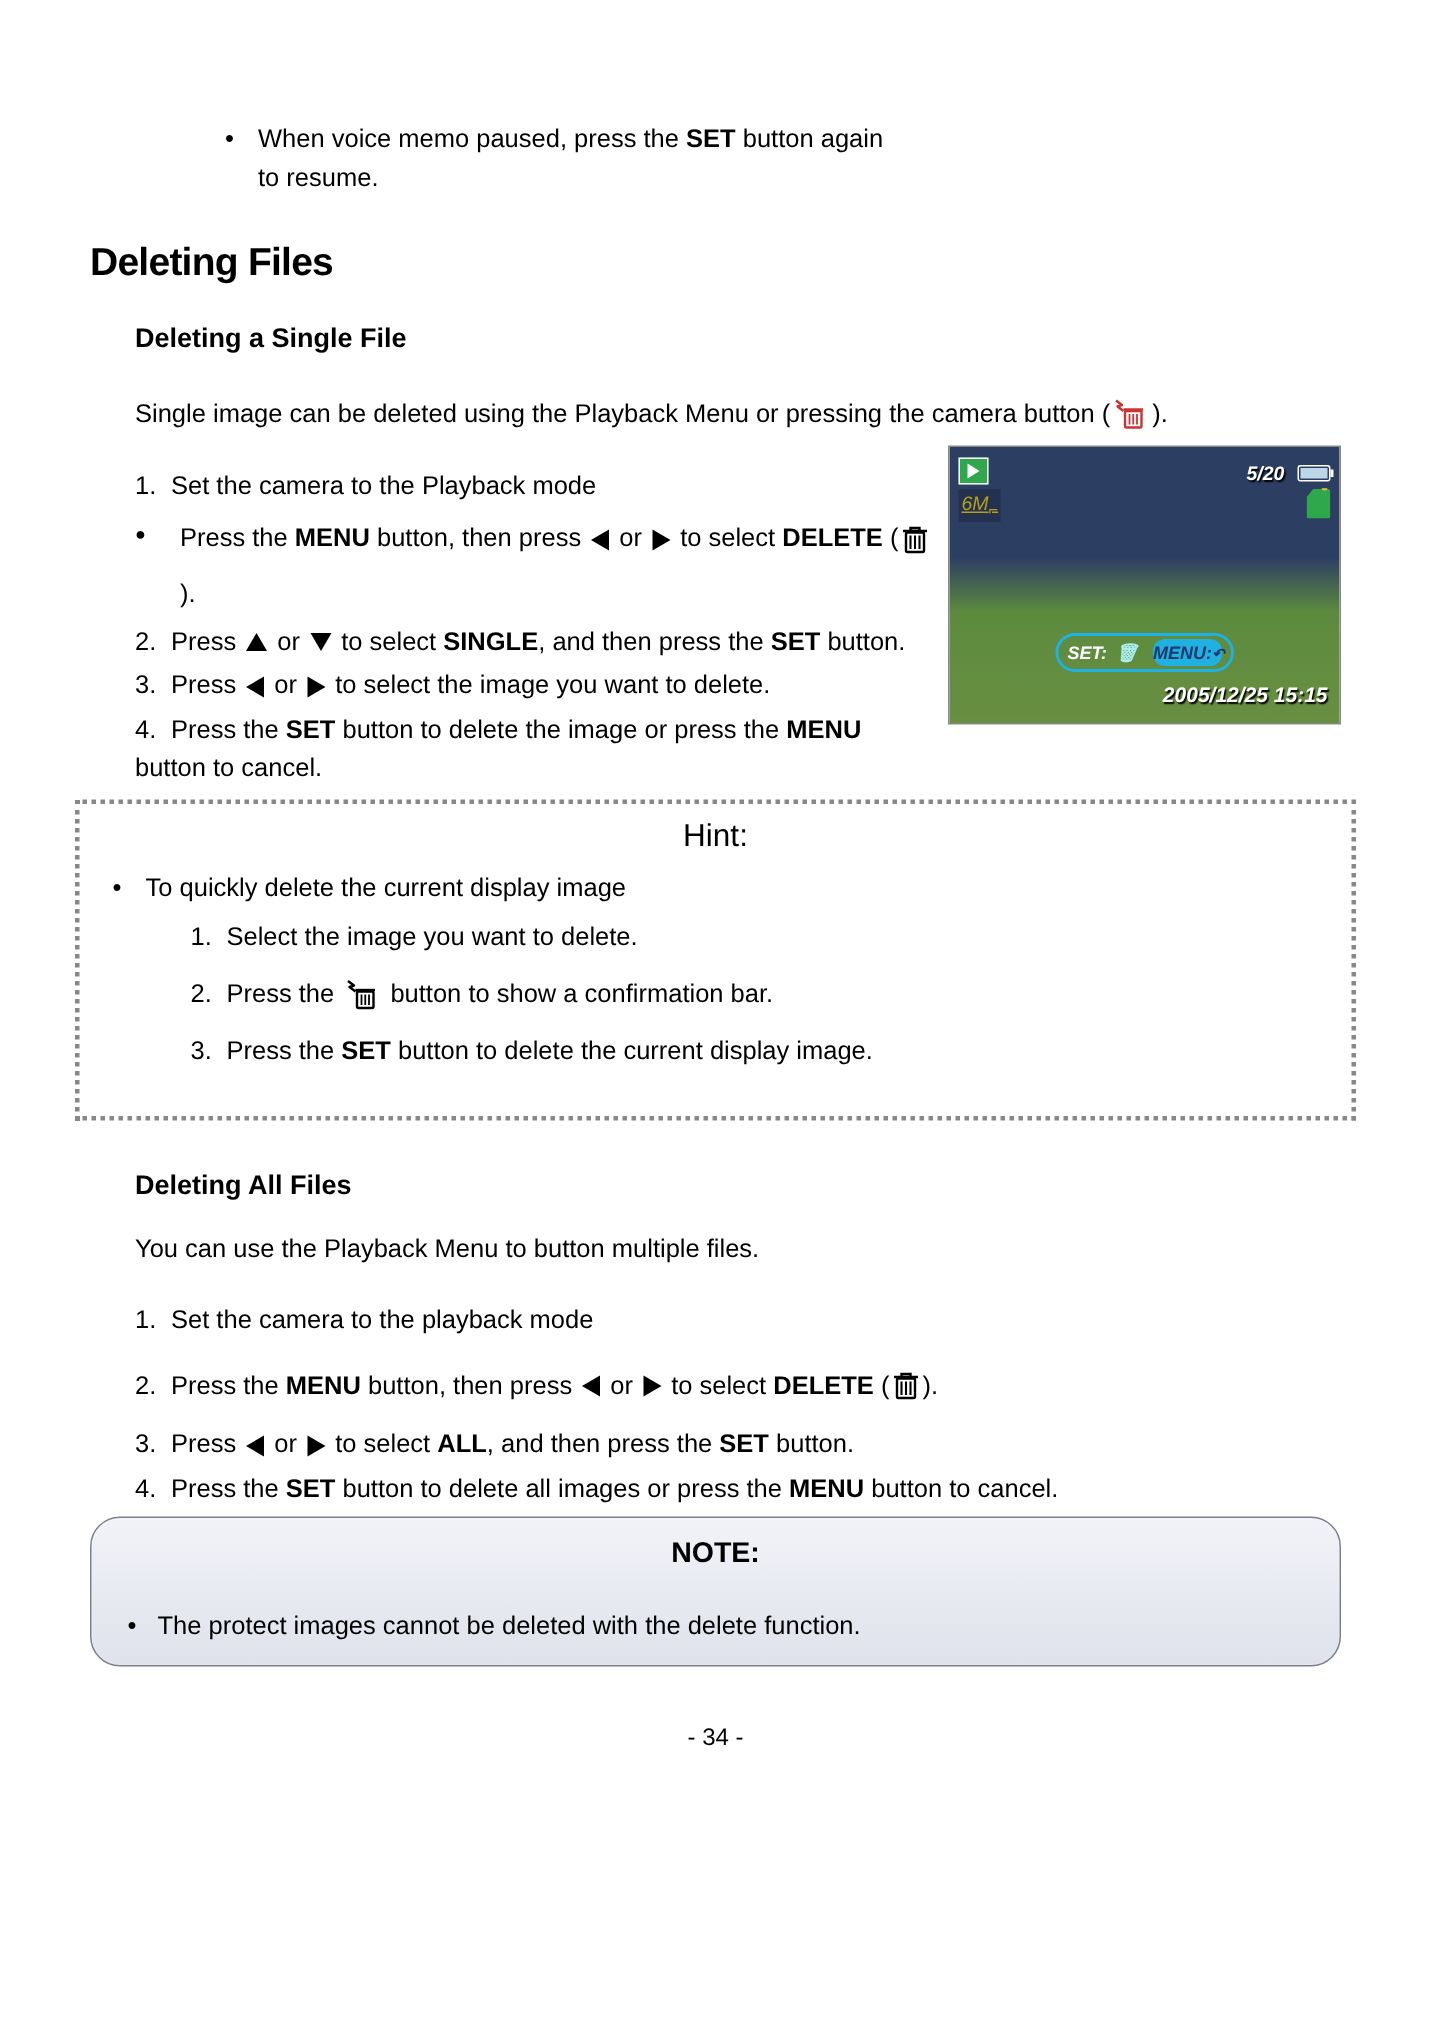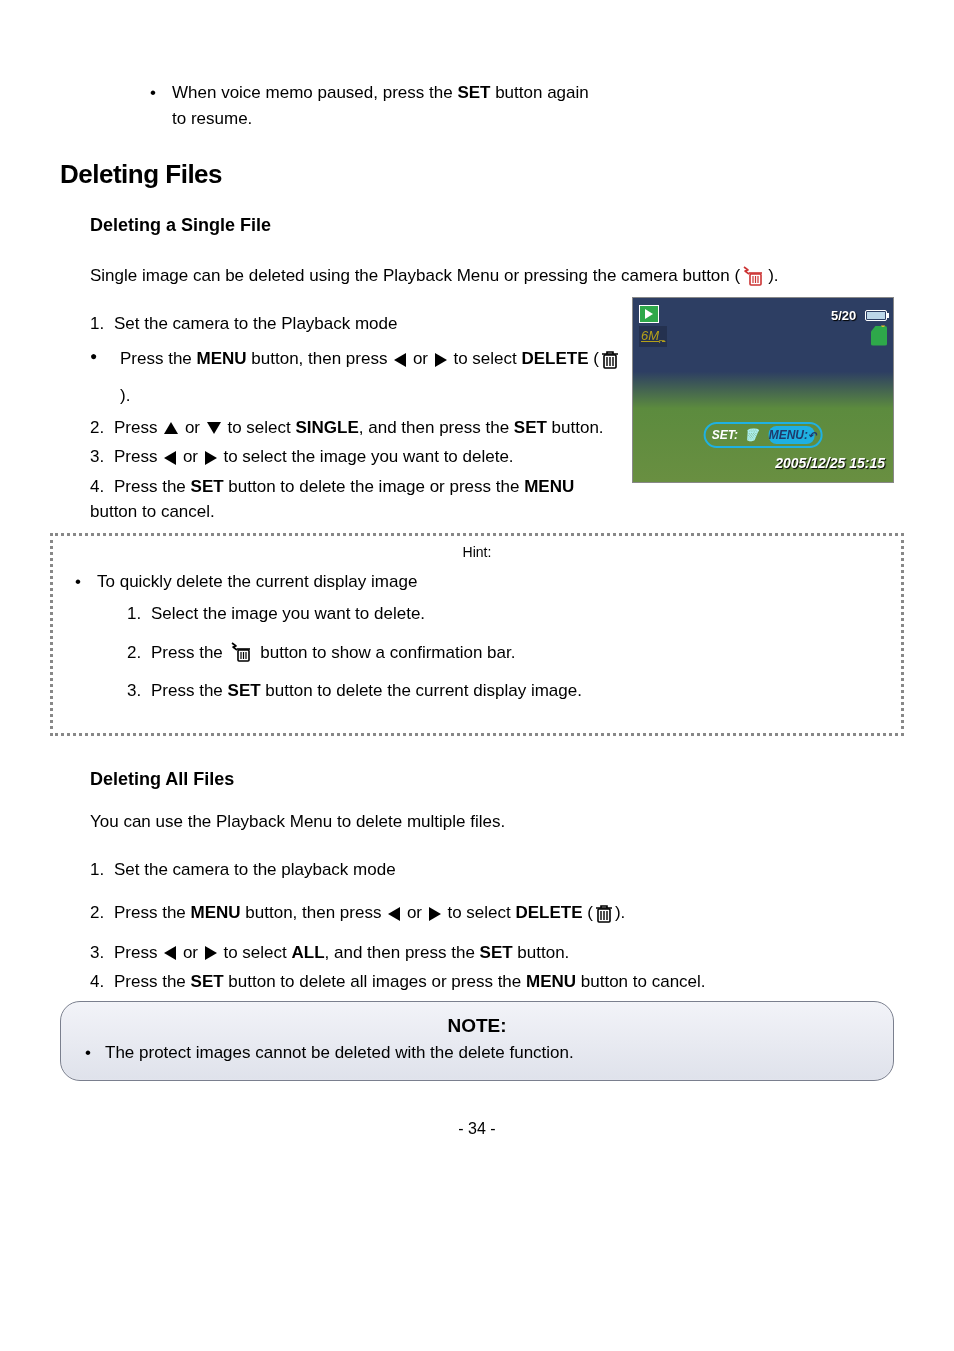--- a/index.html
+++ b/index.html
@@ -59,21 +59,21 @@
       border: 1px solid #888; position: relative;
       font-family: Arial, sans-serif;
       margin-left: 10px; margin-top: -14px;
     }
     .lcd-top { position: absolute; top: 4px; left: 6px; right: 6px; display: flex; justify-content: space-between; align-items: center; }
     .play-icon {
       width: 20px; height: 18px; background: #2ea84a; border: 1px solid #fff;
       display: flex; align-items: center; justify-content: center;
     }
     .play-icon::after { content: ""; border-left: 8px solid #fff; border-top: 5px solid transparent; border-bottom: 5px solid transparent; }
-    .lcd-count { color: #fff; font-size: 13px; font-weight: bold; text-shadow: 1px 1px 1px #000; }
+    .lcd-count { color: #fff; font-size: 13px; font-style: italic; font-weight: bold; text-shadow: 1px 1px 1px #000; }
     .batt { display:inline-block; width: 22px; height: 11px; border: 1px solid #fff; border-radius: 2px; position: relative; vertical-align: middle; margin-left: 4px;}
     .batt::after { content: ""; position: absolute; right: -3px; top: 2px; width: 2px; height: 5px; background: #fff; }
     .batt::before { content:""; position:absolute; inset:1px; background:#bcd6e8;}
     .lcd-6m {
       position: absolute; top: 28px; left: 6px;
       color: #b4a01a; font-size: 13px; font-style: italic; font-weight: normal;
       background: rgba(0,0,0,0.2); text-decoration: underline; padding: 0 2px;
     }
     .lcd-sd {
       position: absolute; top: 28px; right: 6px;
@@ -94,34 +94,34 @@
       position: absolute; bottom: 8px; right: 8px; color: #fff; font-size: 14px;
       font-style: italic; font-weight: bold; text-shadow: 1px 1px 1px #000;
     }
 
     .clearfix::after { content: ""; display: table; clear: both; }
 
     .hint-box {
       border: 3px dotted #888; padding: 6px 16px 20px 16px; margin: 4px -10px 8px -10px;
       position: relative;
     }
-    .hint-title { text-align: center; font-size: 14px; margin-bottom: 6px; }
+    .hint-title { text-align: center; font-size: 21px; margin-bottom: 6px; }
     .hint-bullet { position: relative; padding-left: 28px; }
     .hint-bullet::before { content:"•"; position:absolute; left:6px;}
     .hint-ol { margin-left: 58px; margin-top: 4px; }
     .hint-ol .ol-step { margin-left: 0; margin-bottom: 6px; line-height: 1.9; }
 
     .note-box {
       border: 1px solid #7a7f8e; border-radius: 20px;
       background: linear-gradient(to bottom, #f2f3f8 0%, #dfe2eb 100%);
       padding: 10px 20px 14px 20px; margin-top: 6px;
       box-shadow: inset 0 0 1px #fff;
     }
     .note-title { text-align: center; font-weight: bold; font-size: 19px; }
-    .note-bullet { position: relative; padding-left: 24px; margin-top: 0;}
+    .note-bullet { position: relative; padding-left: 24px; margin-top: 20px;}
     .note-bullet::before { content:"•"; position:absolute; left:4px;}
 
     .pagenum { text-align: center; margin-top: 36px; font-size: 16px; }
     .step4-wrap { max-width: 500px; }
   </style>
 </head>
 <body>
 
 <svg width="0" height="0" style="position:absolute">
   <defs>
@@ -217,21 +217,21 @@
     <div class="ol-step"><span class="ol-num">1.</span><span>Select the image you want to delete.</span></div>
     <div class="ol-step"><span class="ol-num">2.</span><span>Press the </span><span class="flash-trash"><svg width="24" height="24">
             <use href="#flashtrash"></use>
           </svg></span><span> button to show a confirmation bar.</span></div>
     <div class="ol-step"><span class="ol-num">3.</span><span>Press the </span><span class="bold">SET</span><span> button to delete the current display image.</span></div>
   </div>
 </div>
 
 <div class="subheading2">Deleting All Files</div>
 
-<div class="para2">You can use the Playback Menu to delete multiple files.</div>
+<div class="para2">You can use the Playback Menu to button multiple files.</div>
 
 <div class="ol-step" style="margin-bottom:18px;"><span class="ol-num">1.</span><span>Set the camera to the playback mode</span></div>
 
 <div class="ol-step" style="margin-bottom:14px;">
   <span class="ol-num">2.</span><span>Press the </span><span class="bold">MENU</span><span> button, then press </span><span class="tri-left"></span><span> or </span><span class="tri-right"></span><span> to select </span><span class="bold">DELETE</span><span> (</span><span class="trash-icon"><svg width="18" height="22">
         <use href="#trash"></use>
       </svg></span><span>).</span>
 </div>
 
 <div class="ol-step">

